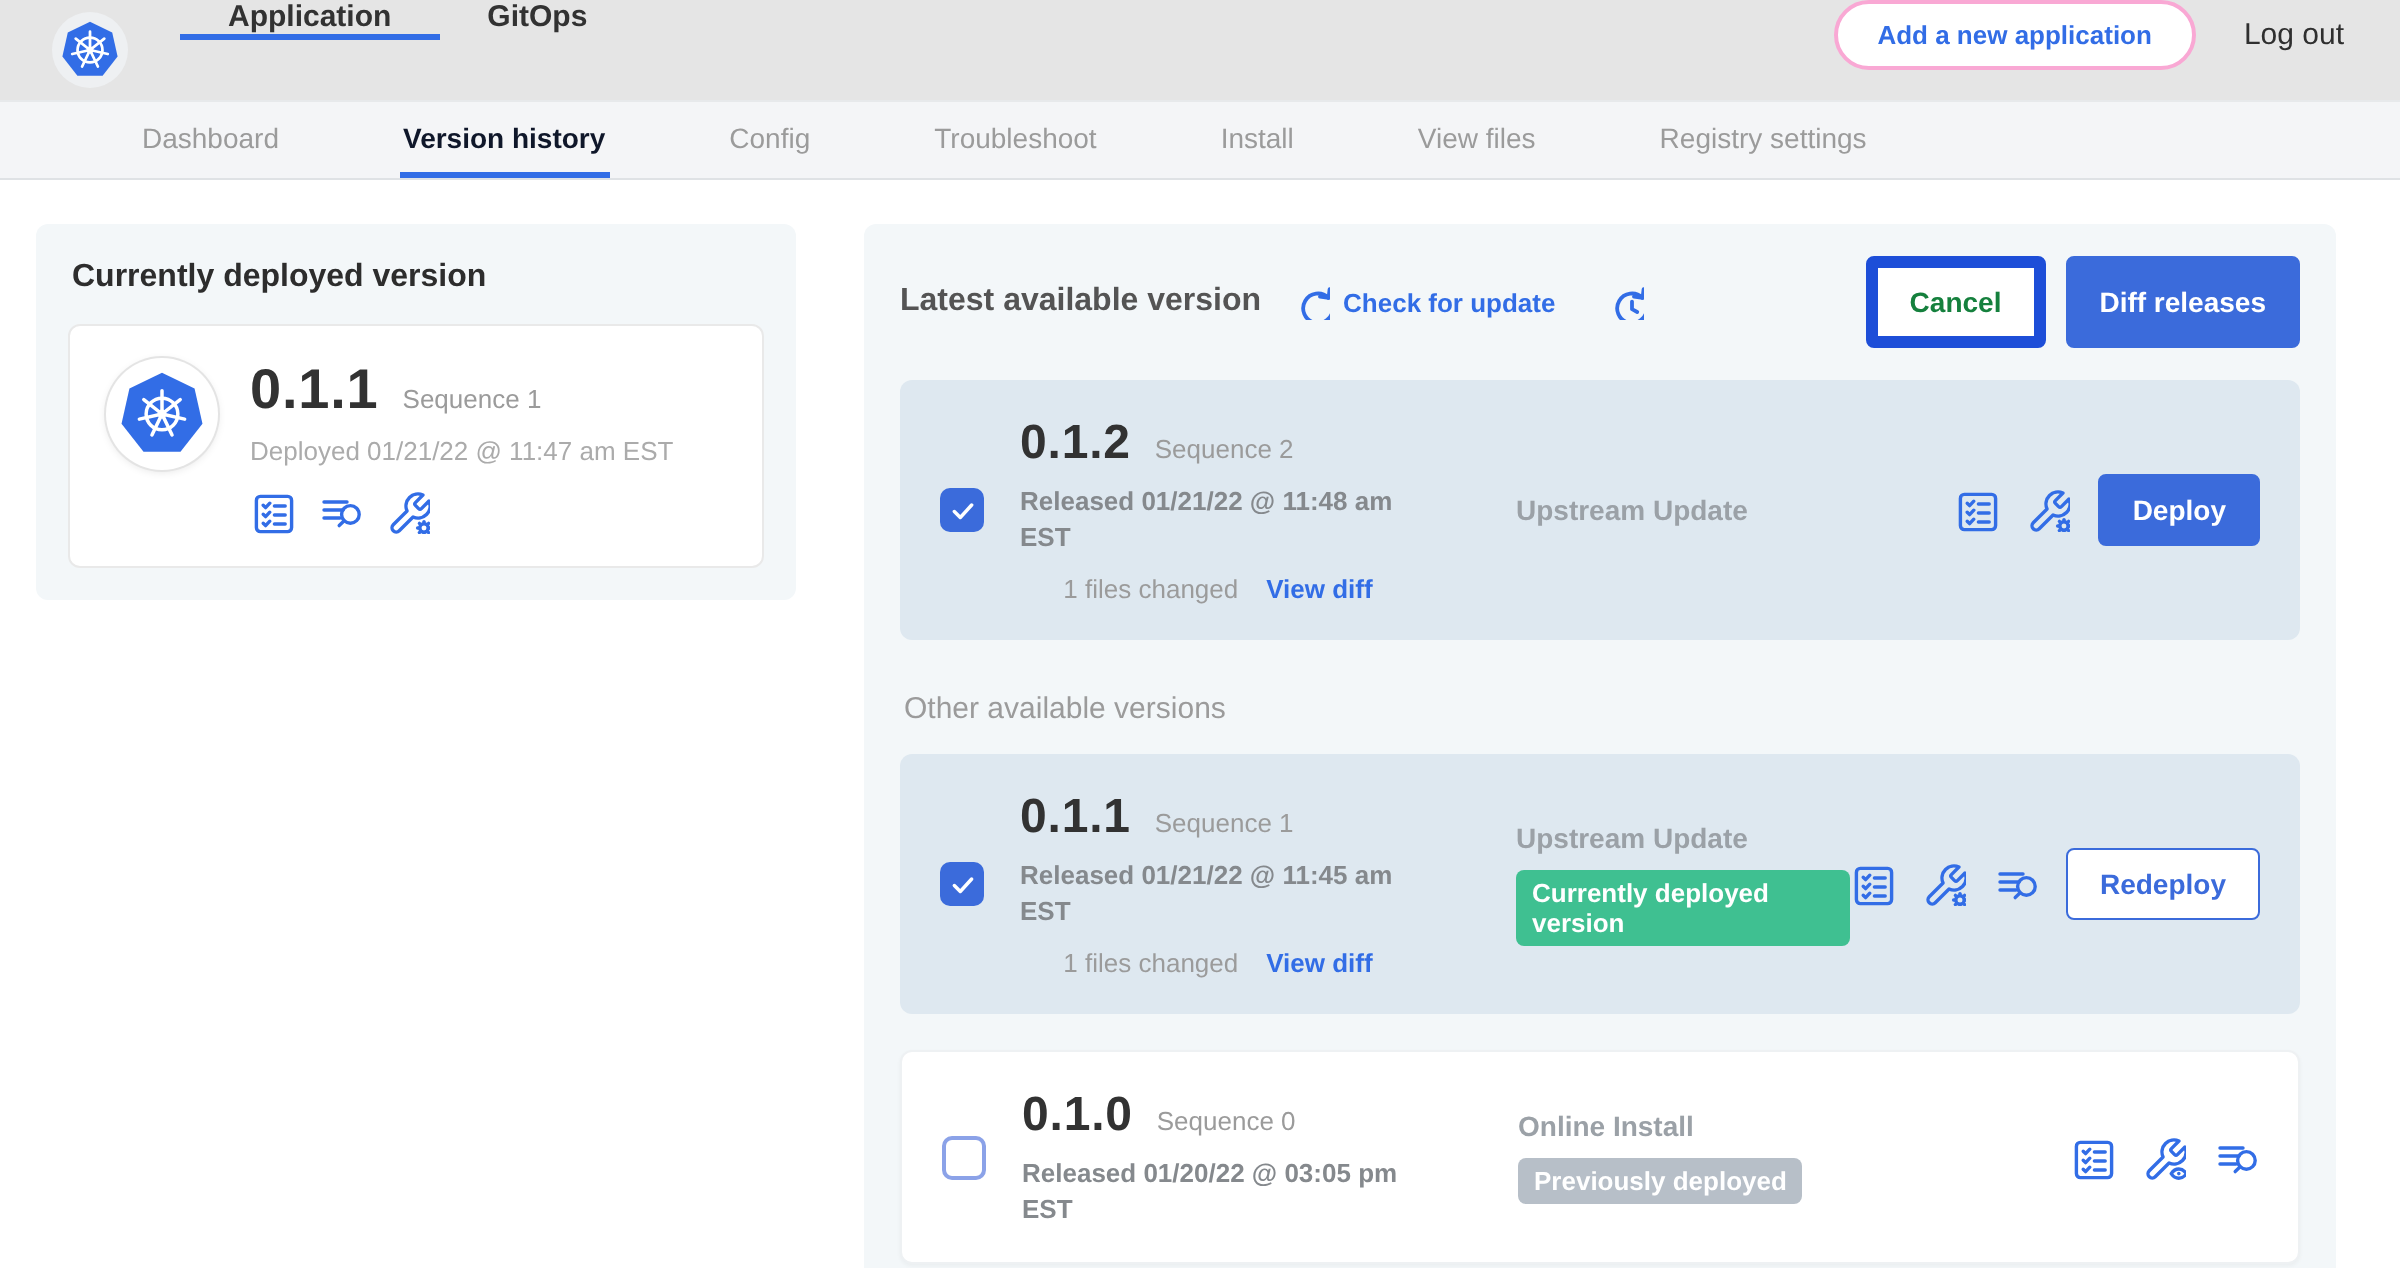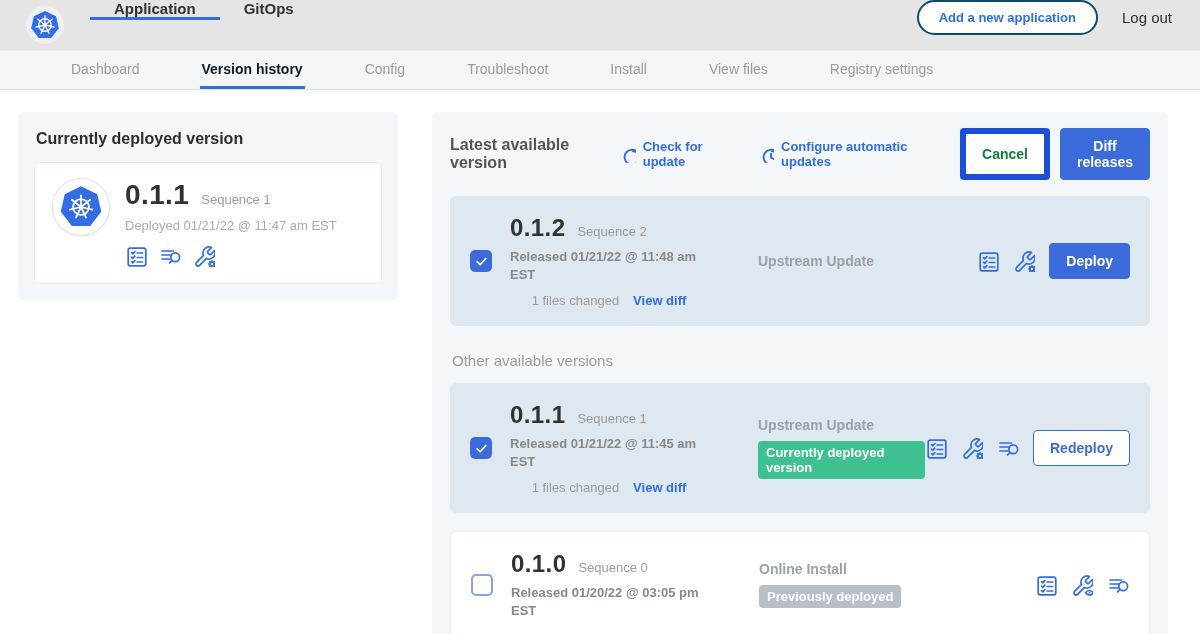--- a/index.html
+++ b/index.html
@@ -12,21 +12,21 @@
     background:#eef0f2; display:flex; align-items:center; justify-content:center; }
   .heptagon { background:#326de6; display:flex; align-items:center; justify-content:center;
     clip-path:polygon(50% 3%, 87% 21%, 96% 61%, 71% 93%, 29% 93%, 4% 61%, 13% 21%); }
   .heptagon.small { width:30px; height:30px; }
   .heptagon.big { width:44px; height:44px; }
   .wheel { stroke:#fff; fill:none; stroke-width:1.5; stroke-linecap:round; }
   .nav-tab { display:flex; align-items:center; padding:0 24px; font-size:15px; font-weight:700;
     color:#323232; border-bottom:3px solid transparent; cursor:pointer; }
   .nav-tab.active { border-bottom-color:#326de6; }
   .top-right { margin-left:auto; display:flex; align-items:center; gap:24px; }
-  .pill-btn { border:2px solid #0c4a6e; color:#326de6; font-weight:700; font-size:13px;
+  .pill-btn { border:2px solid #f9a8d4; color:#326de6; font-weight:700; font-size:13px;
     padding:8px 20px; border-radius:18px; background:#fff; cursor:pointer; font-family:inherit; }
   .logout { font-size:15px; color:#2f2f2f; cursor:pointer; }
 
   
   .subnav { height:40px; background:#f4f5f7; border-top:1px solid #e7e9eb; border-bottom:1px solid #dfe2e5;
     display:flex; align-items:stretch; padding-left:69px; gap:58px; }
   .subnav-item { display:flex; align-items:center; font-size:14px; color:#9b9b9b;
     border-bottom:3px solid transparent; padding:0 2px; cursor:pointer; }
   .subnav-item.active { color:#0f172a; font-weight:700; border-bottom-color:#326de6; }
 
@@ -220,21 +220,20 @@
       <span class="header-link">
         <svg class="icon-sm">
             <use href="#icon-refresh"></use>
           </svg>
         <span>Check for update</span>
       </span>
       <span class="header-link">
         <svg class="icon-sm">
             <use href="#icon-clock-refresh"></use>
           </svg>
-        <span>Configure automatic updates</span>
       </span>
       <span class="header-actions">
         <button class="btn btn-cancel">Cancel</button>
         <button class="btn btn-primary">Diff releases</button>
       </span>
     </div>
 
     <div class="version-row selected">
       <div class="checkbox checked">
         <svg width="13" height="13" viewBox="0 0 24 24" style="stroke:#fff; fill:none; stroke-width:3.2; stroke-linecap:round; stroke-linejoin:round;">

